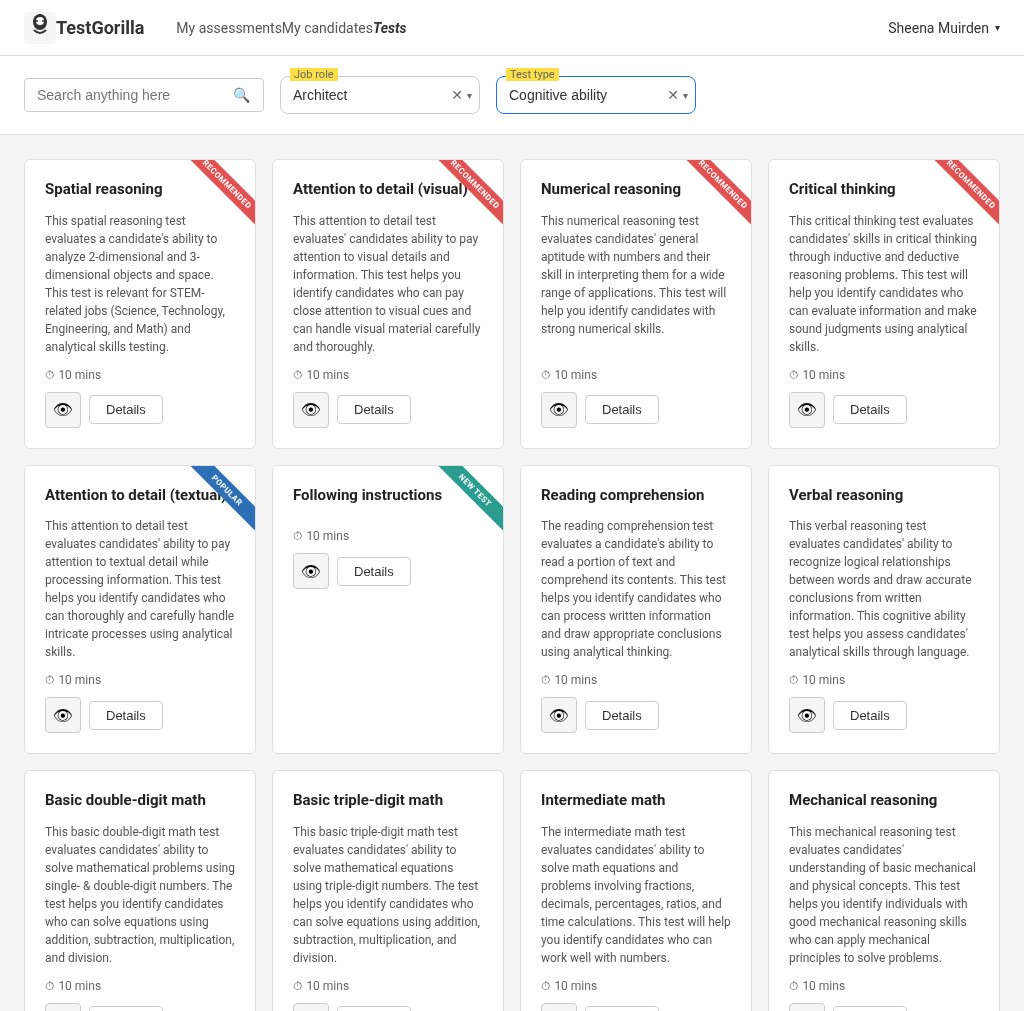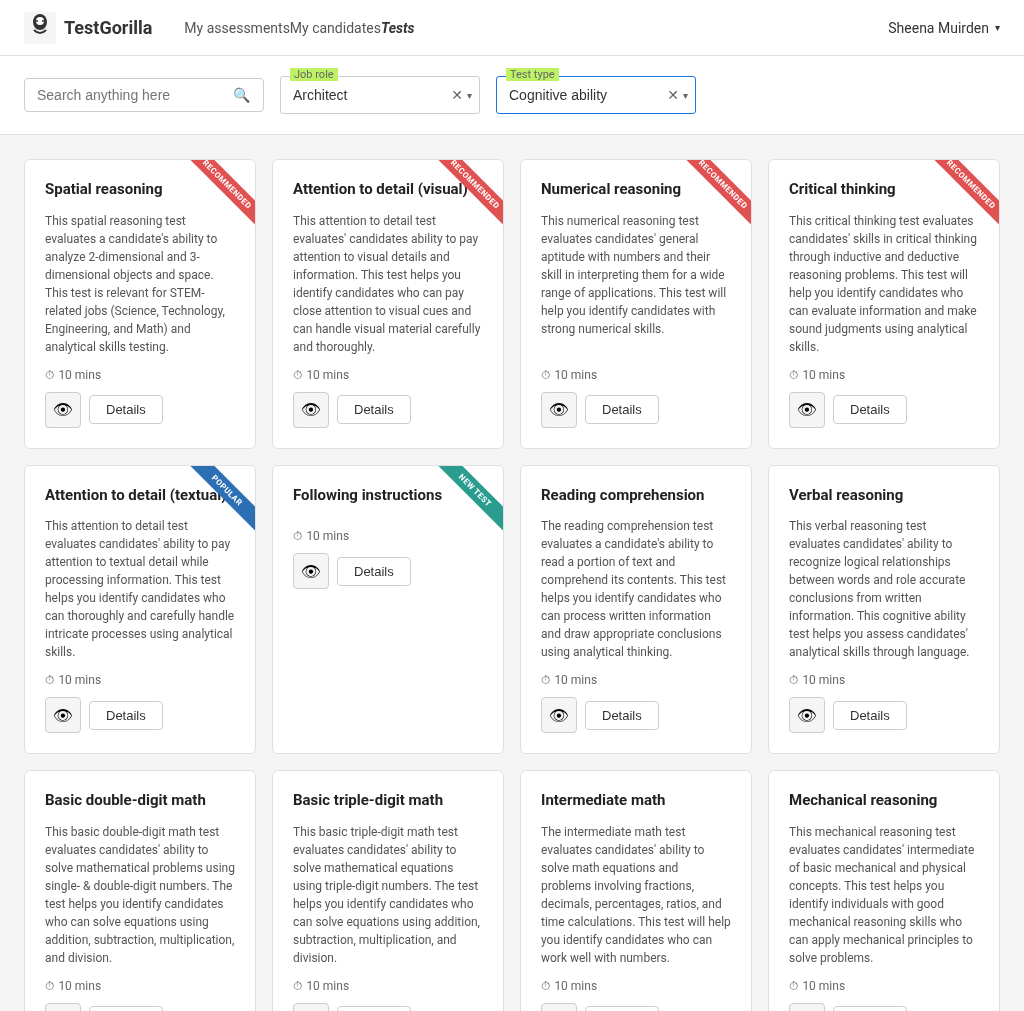--- a/index.html
+++ b/index.html
@@ -8,21 +8,21 @@
     
     .navbar {
       background: #fff;
       border-bottom: 1px solid #e0e0e0;
       display: flex;
       align-items: center;
       padding: 0 24px;
       height: 56px;
       gap: 32px;
     }
-    .navbar-brand { display: flex; align-items: center; gap: 8px; font-weight: 700; font-size: 18px; color: #333; }
+    .navbar-brand { display: flex; align-items: center; gap: 0; font-weight: 700; font-size: 18px; color: #333; }
     .brand-icon { width: 32px; height: 32px; }
     .nav-links { display: flex; align-items: center; }
     .nav-link { font-size: 14px; color: #555; text-decoration: none; cursor: pointer; }
     .nav-link.active { font-weight: 700; color: #333; font-style: italic; }
     .navbar-user { margin-left: auto; display: flex; align-items: center; gap: 6px; font-size: 14px; color: #333; cursor: pointer; }
     .chevron-down { font-size: 10px; }
 
     
     .filters-bar {
       background: #fff;
@@ -53,29 +53,29 @@
 
     .filter-select-wrapper {
       position: relative;
       display: flex;
       flex-direction: column;
     }
     .filter-label-float {
       position: absolute;
       top: -8px;
       left: 10px;
-      background: #bef264;
+      background: #fde047;
       padding: 0 4px;
       font-size: 11px;
       color: #666;
       z-index: 1;
     }
     .filter-select {
       border: 1px solid #ccc;
-      border-radius: 3px;
+      border-radius: 8px;
       padding: 10px 36px 10px 12px;
       font-size: 14px;
       color: #333;
       appearance: none;
       background: #fff;
       min-width: 200px;
       cursor: pointer;
       outline: none;
     }
     .filter-select-blue { border-color: #1a73e8; }
@@ -384,21 +384,21 @@
     <div class="card-actions">
       <button class="btn-preview">
         <span>👁</span>
       </button>
       <button class="btn-details">Details</button>
     </div>
   </div>
     <div class="test-card">
 
     <div class="card-title">Verbal reasoning</div>
-    <div class="card-desc">This verbal reasoning test evaluates candidates' ability to recognize logical relationships between words and role accurate conclusions from written information. This cognitive ability test helps you assess candidates' analytical skills through language.</div>
+    <div class="card-desc">This verbal reasoning test evaluates candidates' ability to recognize logical relationships between words and draw accurate conclusions from written information. This cognitive ability test helps you assess candidates' analytical skills through language.</div>
     <div class="card-footer">
       <div class="card-duration">
         <span>⏱</span>
         <span>10 mins</span>
       </div>
     </div>
     <div class="card-actions">
       <button class="btn-preview">
         <span>👁</span>
       </button>
@@ -452,21 +452,21 @@
     <div class="card-actions">
       <button class="btn-preview">
         
       </button>
       <button class="btn-details">Details</button>
     </div>
   </div>
     <div class="test-card">
 
     <div class="card-title">Mechanical reasoning</div>
-    <div class="card-desc">This mechanical reasoning test evaluates candidates' intermediate of basic mechanical and physical concepts. This test helps you identify individuals with good mechanical reasoning skills who can apply mechanical principles to solve problems.</div>
+    <div class="card-desc">This mechanical reasoning test evaluates candidates' understanding of basic mechanical and physical concepts. This test helps you identify individuals with good mechanical reasoning skills who can apply mechanical principles to solve problems.</div>
     <div class="card-footer">
       <div class="card-duration">
         <span>⏱</span>
         <span>10 mins</span>
       </div>
     </div>
     <div class="card-actions">
       <button class="btn-preview">
         
       </button>

